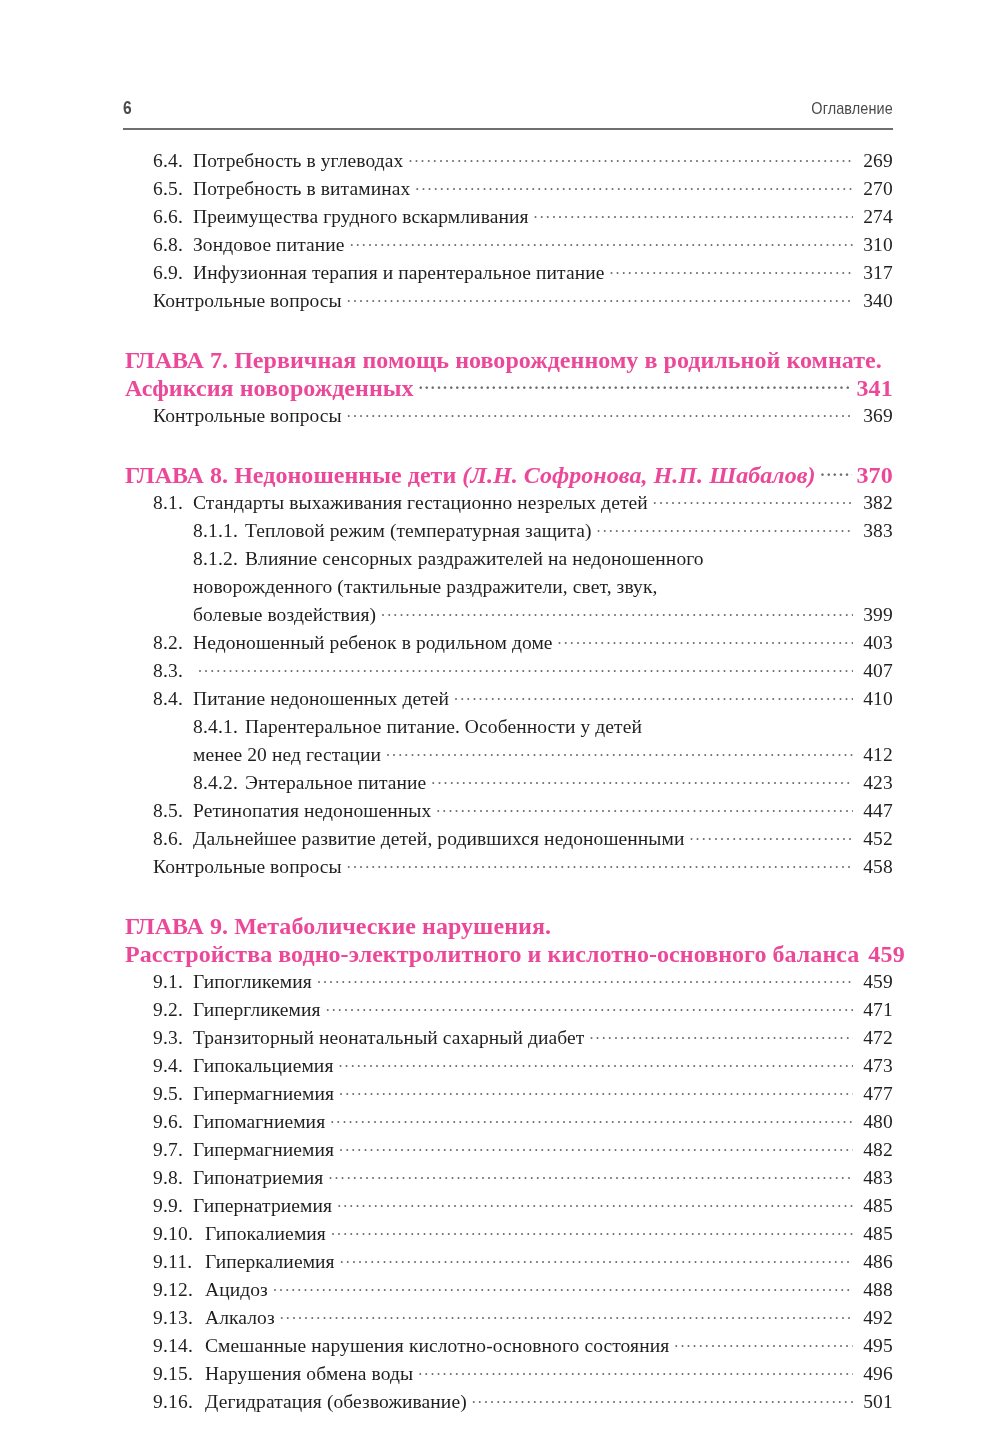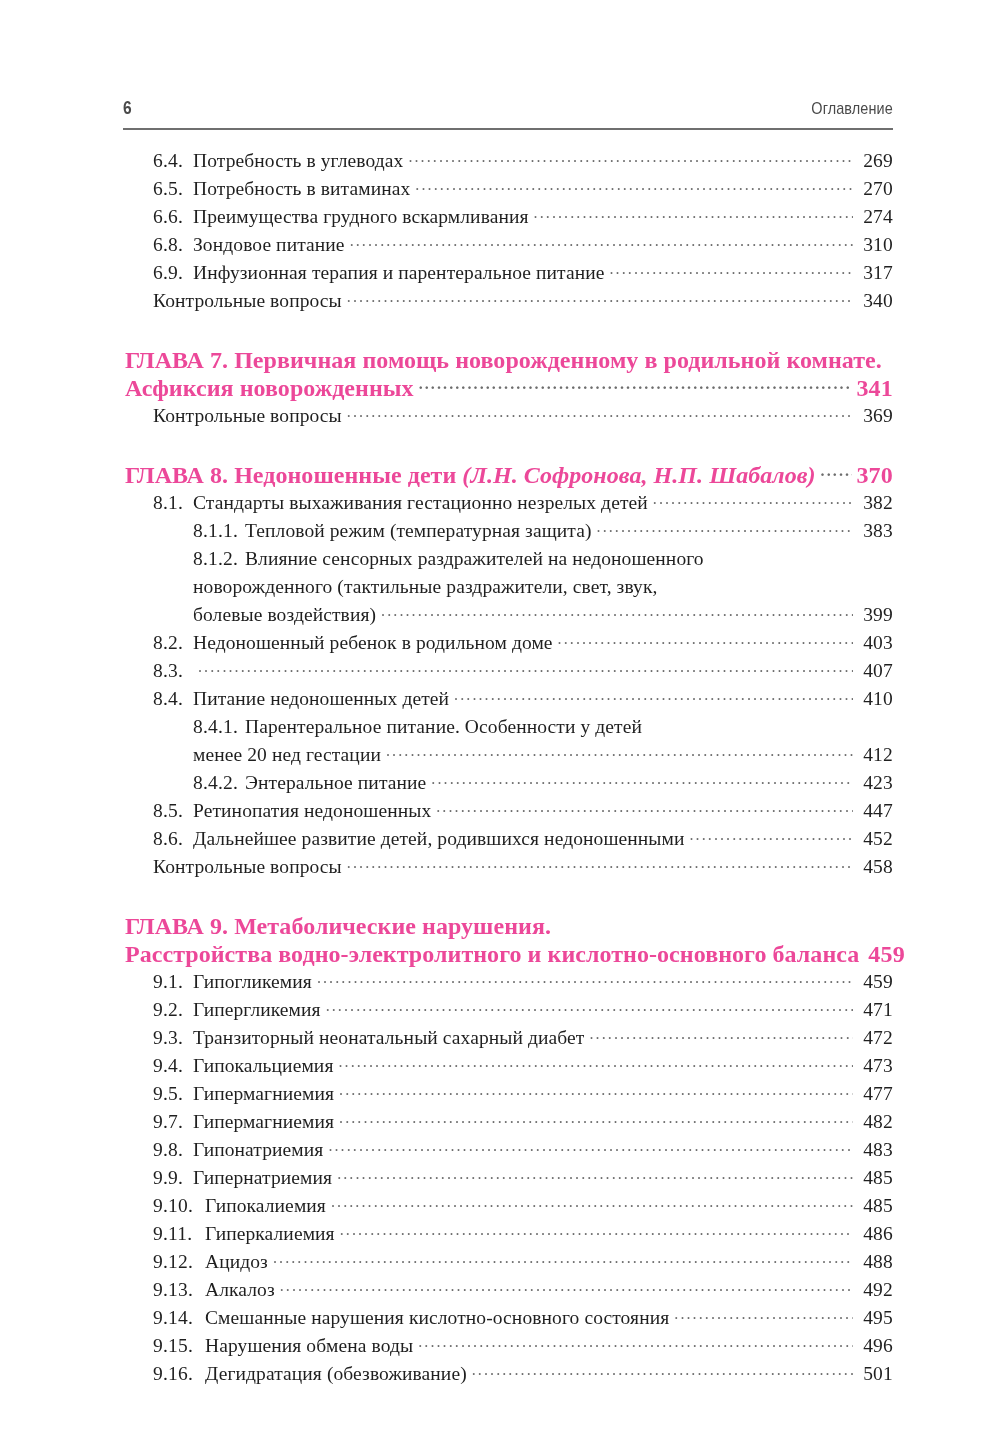--- a/index.html
+++ b/index.html
@@ -336,20 +336,26 @@
         <span class="dots"></span>
         <span class="pg">473</span>
       </div>
       <div class="row lvl-2">
         <span class="num">9.5.</span>
         <span class="title">Гипермагниемия</span>
         <span class="dots"></span>
         <span class="pg">477</span>
       </div>
       <div class="row lvl-2">
+        <span class="num">9.6.</span>
+        <span class="title">Гипомагниемия</span>
+        <span class="dots"></span>
+        <span class="pg">480</span>
+      </div>
+      <div class="row lvl-2">
         <span class="num">9.7.</span>
         <span class="title">Гипермагниемия</span>
         <span class="dots"></span>
         <span class="pg">482</span>
       </div>
       <div class="row lvl-2">
         <span class="num">9.8.</span>
         <span class="title">Гипонатриемия</span>
         <span class="dots"></span>
         <span class="pg">483</span>

